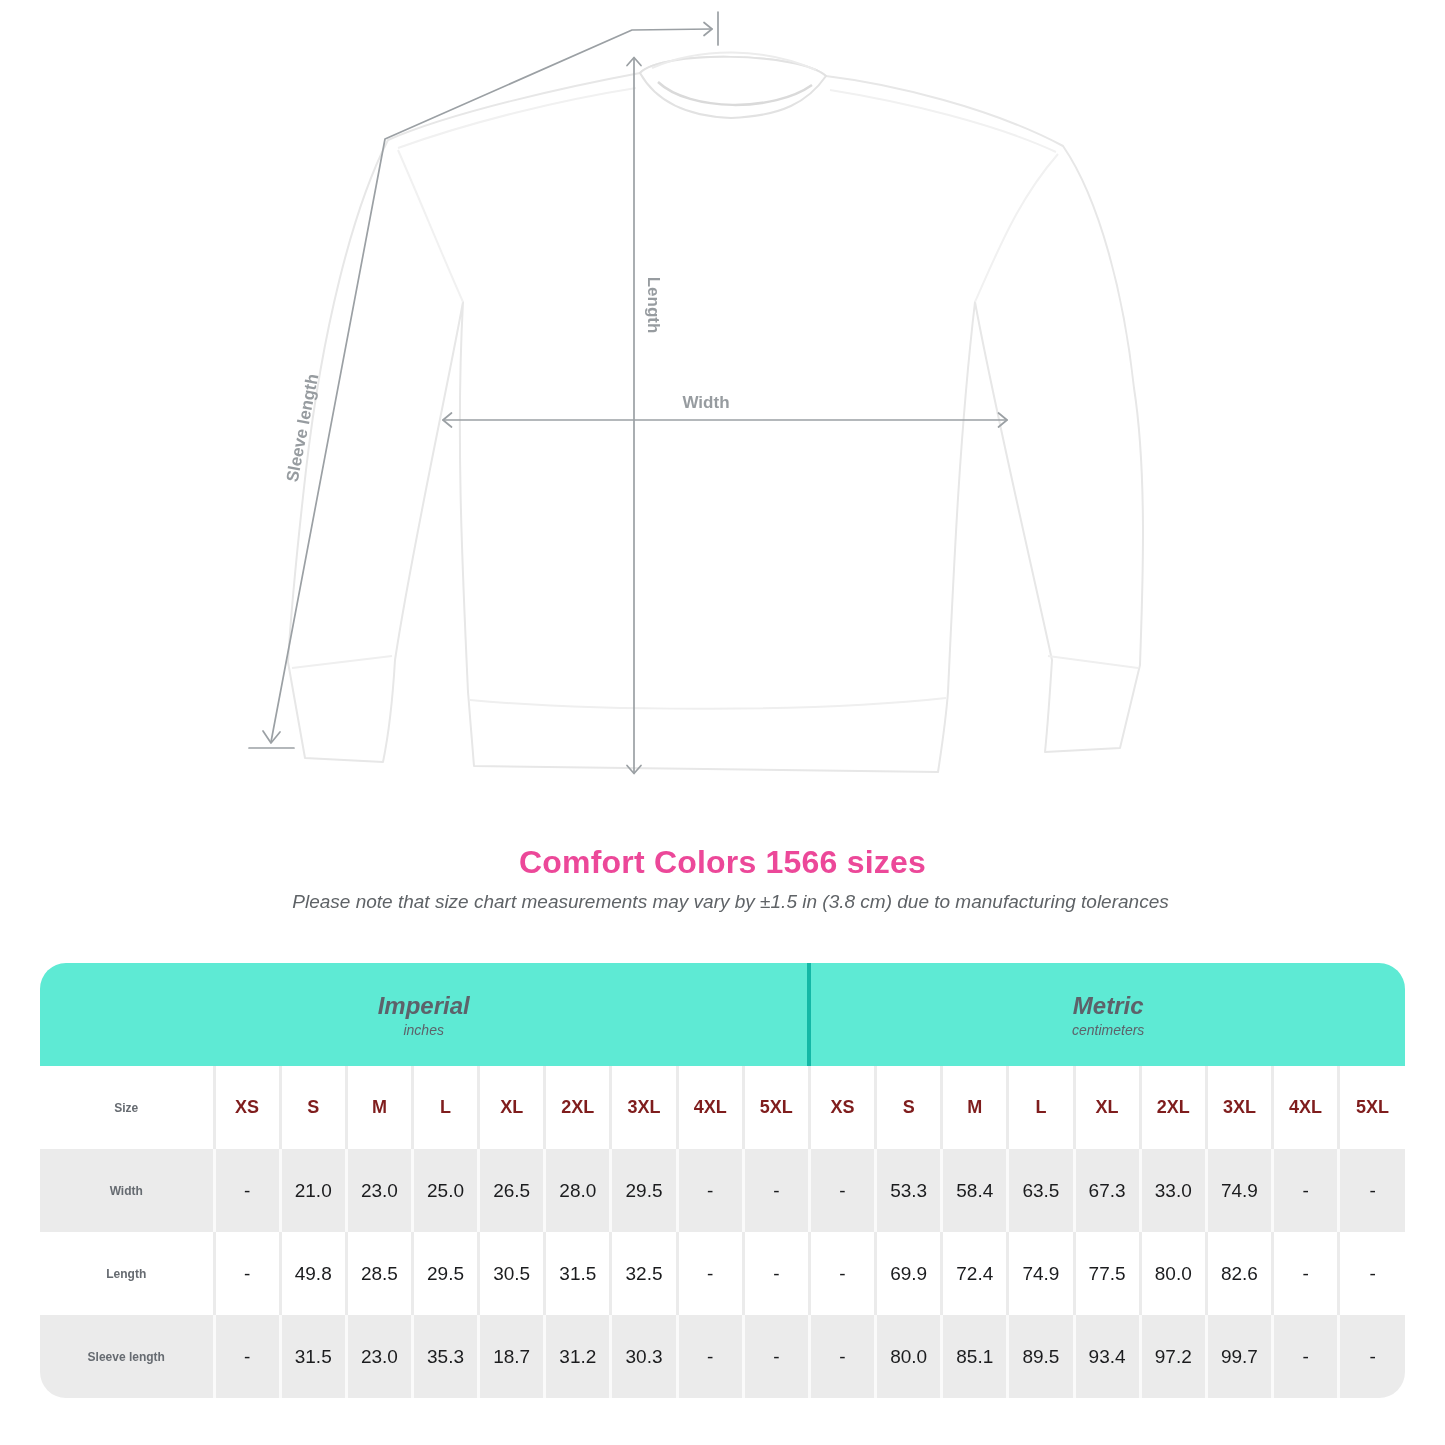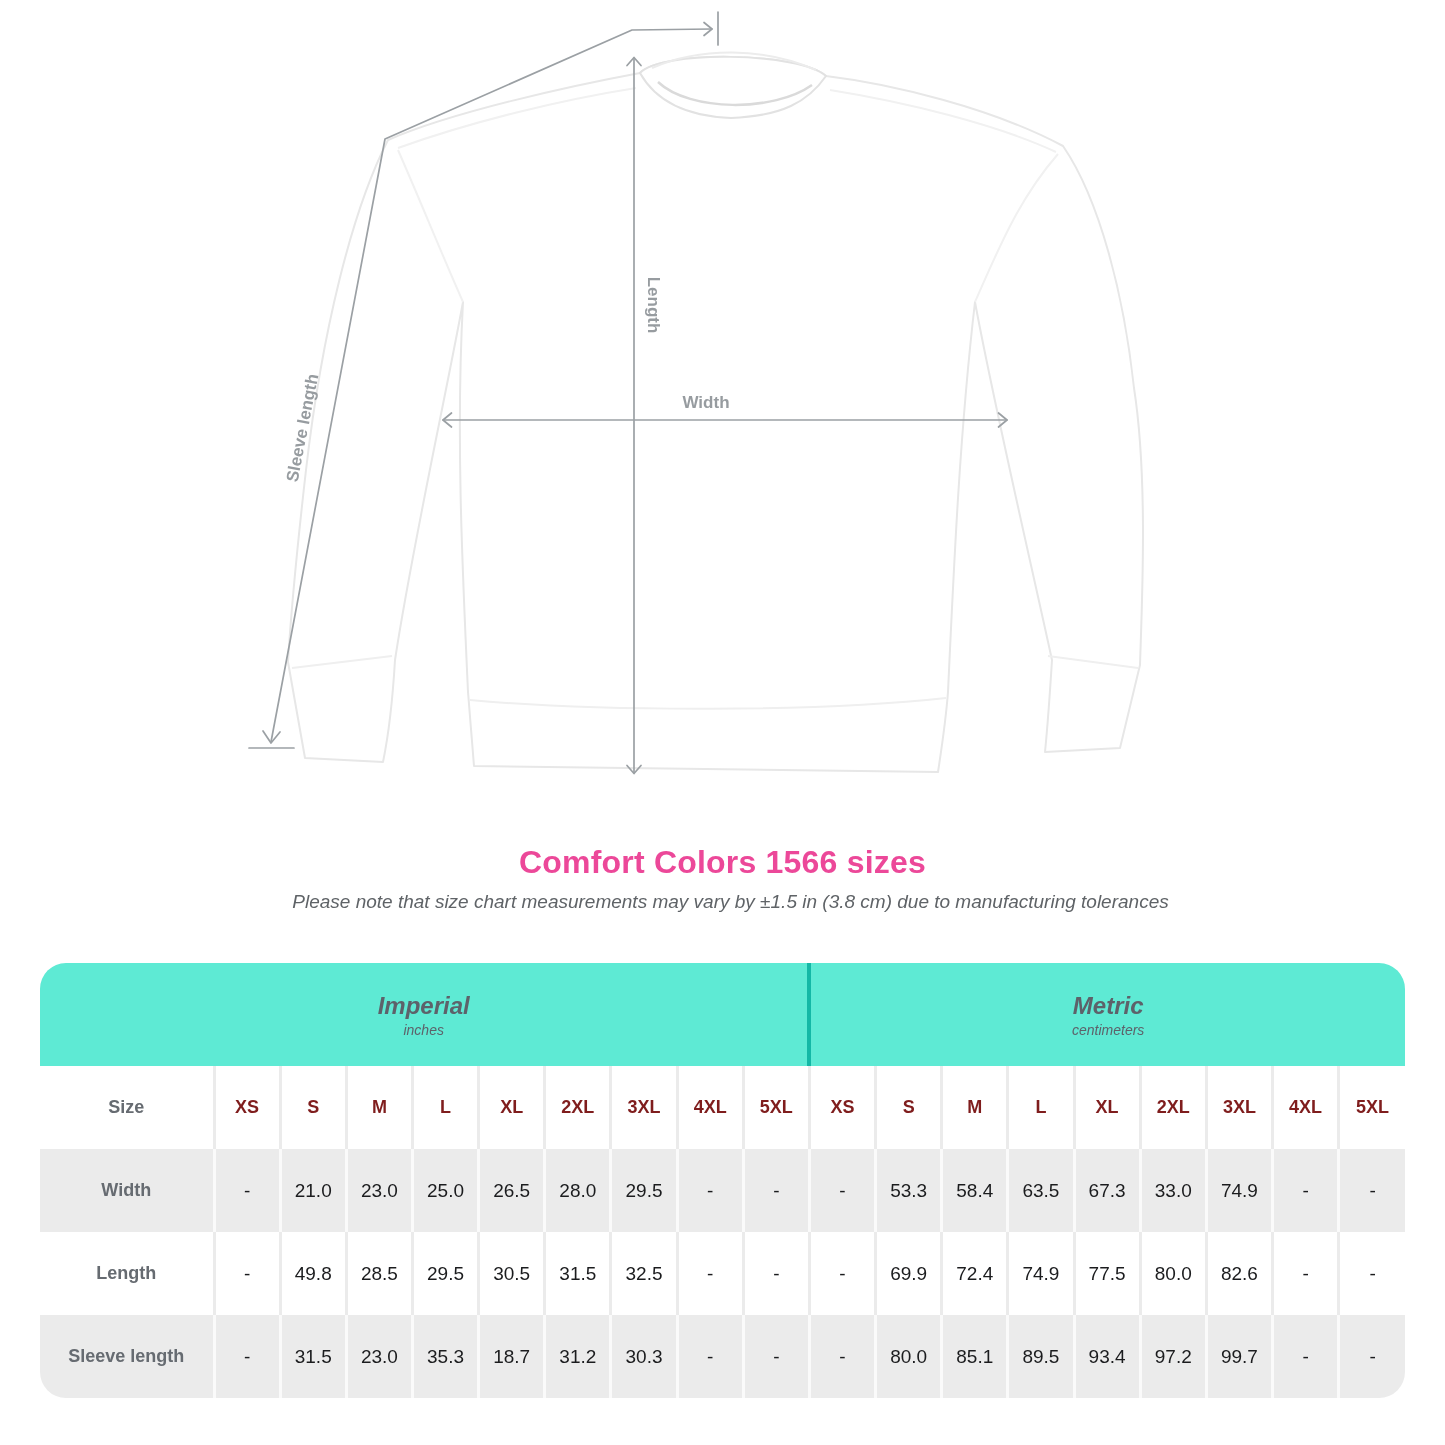--- a/index.html
+++ b/index.html
@@ -31,21 +31,21 @@
   }
   col.c-label{width:174px;}
   tr.band{height:103px;}
   tr.row{height:83px;}
   tr.band td{background:#5eead4;text-align:center;vertical-align:middle;}
   td.metric-band{border-left:4px solid #14b8a6;}
   .sec-title{font-size:24px;font-weight:bold;font-style:italic;color:#5d626a;}
   .sec-unit{font-size:14px;font-style:italic;color:#5d626a;margin-top:2px;}
 
   td,th{text-align:center;vertical-align:middle;padding:0;}
-  .lbl{font-size:18px;font-weight:bold;color:#666b71;}
+  .lbl{font-size:12px;font-weight:bold;color:#666b71;}
   .szc{font-size:18px;font-weight:bold;color:#7f1d1d;}
   .val{font-size:19px;font-weight:normal;color:#1b1c1e;}
 
   tr.row-white td,tr.row-white th{background:#ffffff;}
   tr.row-white td + td, tr.row-white th + td, tr.row-white td + th{border-left:3px solid #ebebeb;}
   tr.row-gray td,tr.row-gray th{background:#ebebeb;}
   tr.row-gray td + td, tr.row-gray th + td, tr.row-gray td + th{border-left:3px solid #fafafa;}
 </style>
 </head>
 <body>

